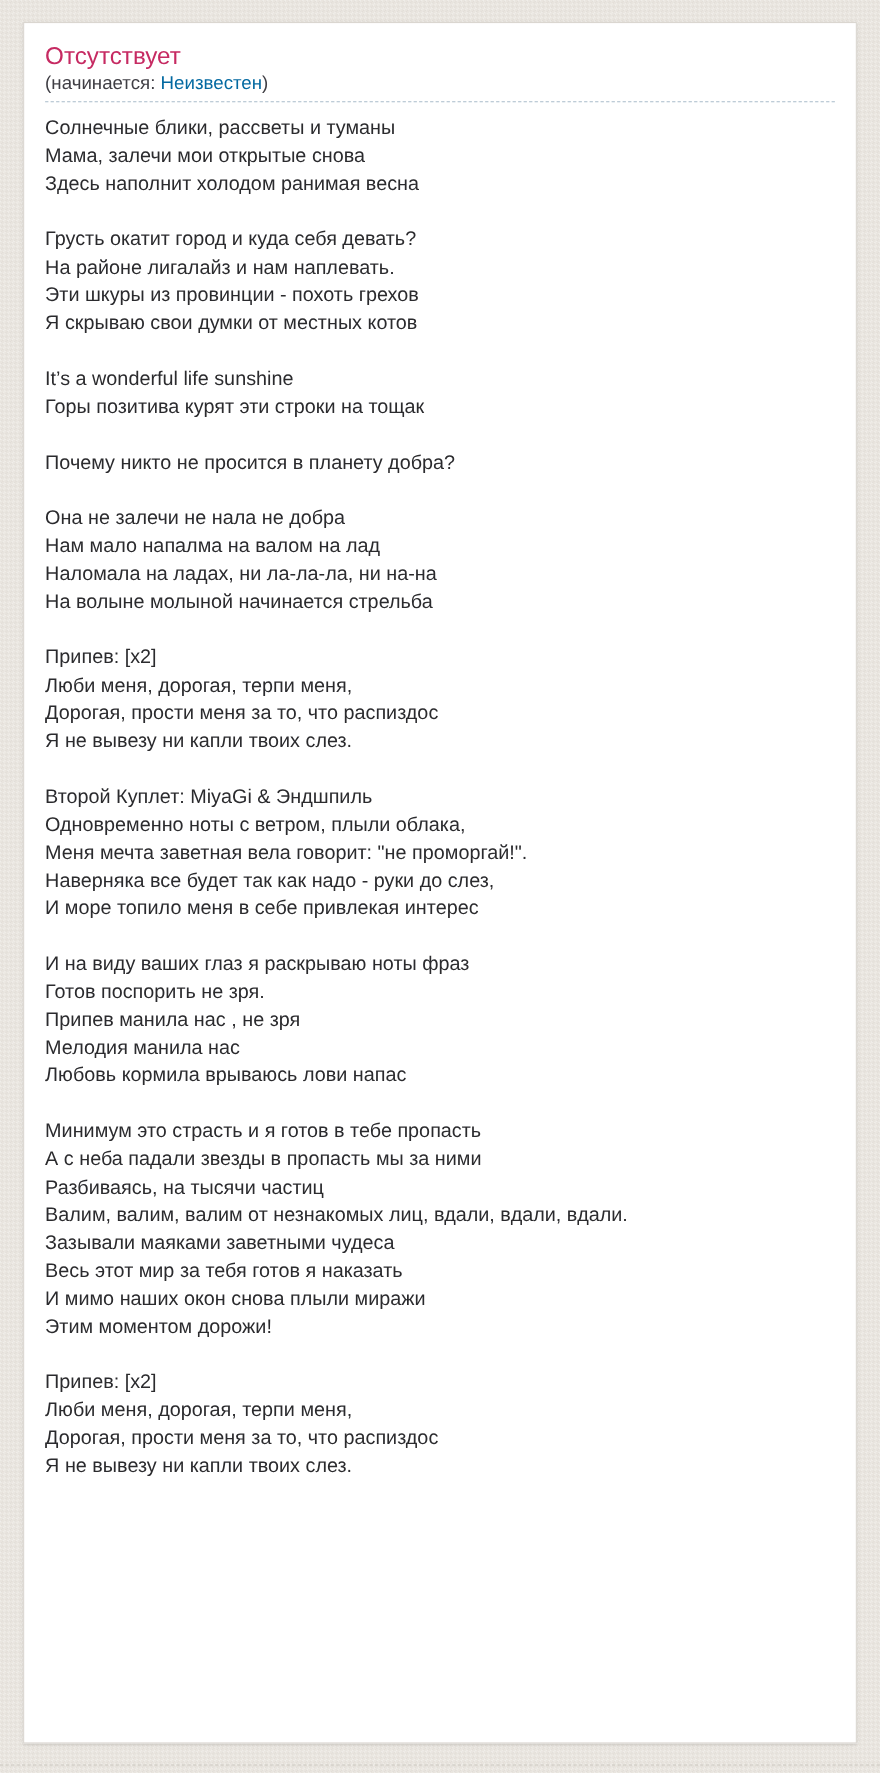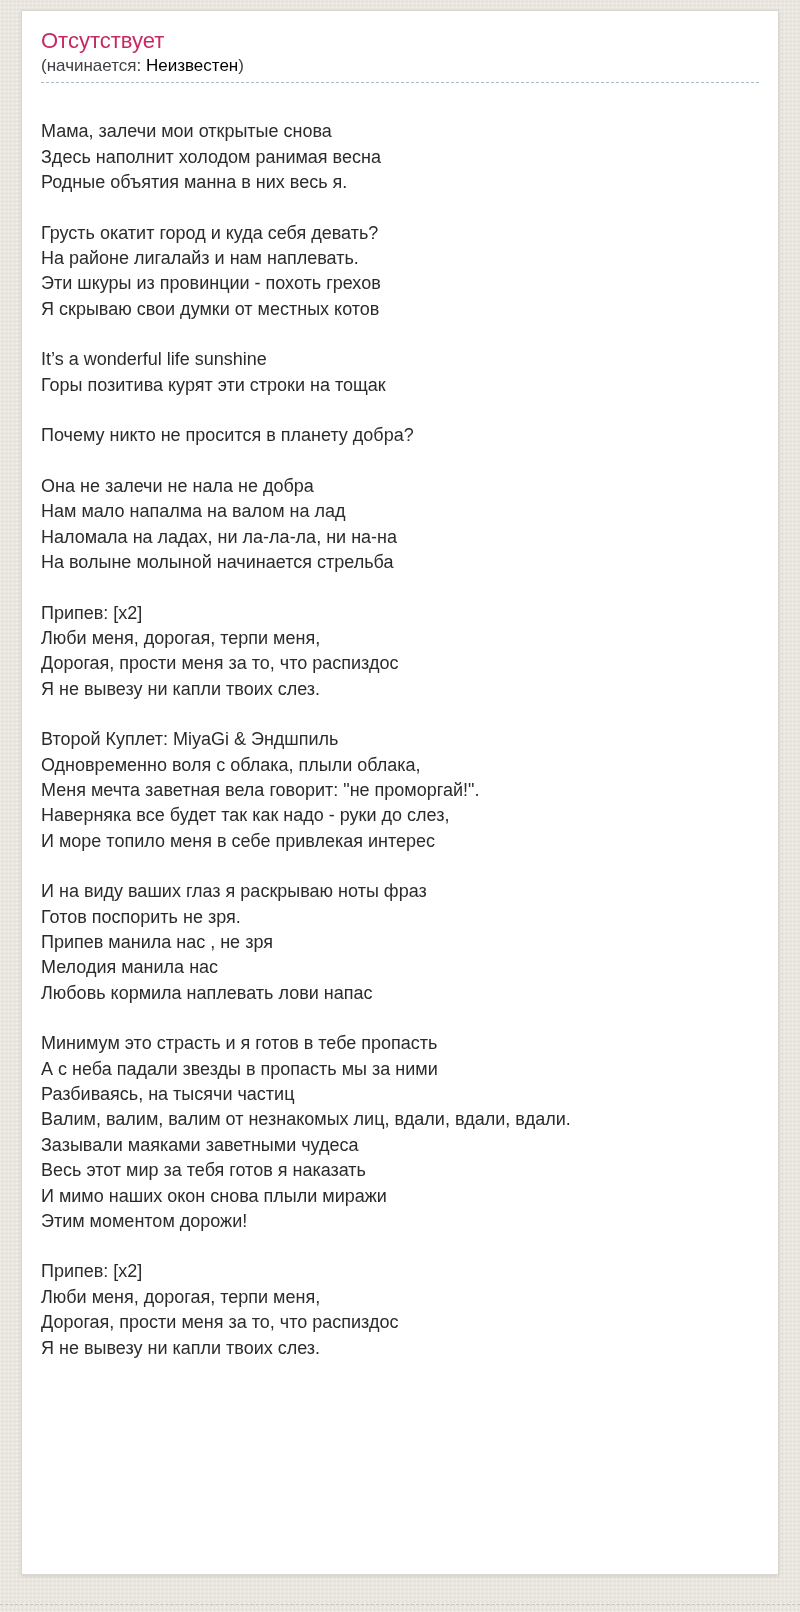--- a/index.html
+++ b/index.html
@@ -12,21 +12,21 @@
     background-image:
       linear-gradient(45deg, rgba(255,255,255,.35) 25%, transparent 25%, transparent 75%, rgba(255,255,255,.35) 75%),
       linear-gradient(45deg, rgba(190,185,178,.16) 25%, transparent 25%, transparent 75%, rgba(190,185,178,.16) 75%);
     background-size: 4px 4px;
     background-position: 0 0, 2px 2px;
     font-family: "Liberation Sans", sans-serif;
   }
   .card {
     position: absolute;
     left: 21px;
-    top: 10px;
+    top: 20px;
     width: 758px;
     height: 1565px;
     box-sizing: border-box;
     background: #ffffff;
     border: 1px solid #dad6d0;
     box-shadow: 0 1px 3px rgba(0,0,0,.12);
     padding: 17px 19px 0 19px;
     overflow: hidden;
   }
   .song-title {
@@ -36,21 +36,21 @@
     font-weight: 400;
     color: #c62a62;
   }
   .song-subtitle {
     margin-top: 2px;
     font-size: 17px;
     line-height: 20px;
     color: #3f3e44;
   }
   .artist-link {
-    color: #000000;
+    color: #0369a1;
     text-decoration: none;
     cursor: pointer;
   }
   .header-separator {
     border: 0;
     border-bottom: 1px dashed #a9bcca;
     margin: 6px 0 0 0;
     height: 0;
   }
   .lyrics {
@@ -74,25 +74,25 @@
 
 <div class="card">
   <h1 class="song-title">Отсутствует</h1>
   <div class="song-subtitle">
     <span>(начинается:</span>
     <a class="artist-link">Неизвестен</a><span>)</span>
   </div>
   <div class="header-separator"></div>
 
   <div class="lyrics">
-      <p><br><span>Мама, залечи мои открытые снова</span><br><span>Здесь наполнит холодом ранимая весна</span><br><span>Родные объятия манна в них весь я.</span></p>
+      <p><span>Солнечные блики, рассветы и туманы</span><br><span>Мама, залечи мои открытые снова</span><br><span>Здесь наполнит холодом ранимая весна</span><br></p>
       <p><span>Грусть окатит город и куда себя девать?</span><br><span>На районе лигалайз и нам наплевать.</span><br><span>Эти шкуры из провинции - похоть грехов</span><br><span>Я скрываю свои думки от местных котов</span></p>
       <p><span>It’s a wonderful life sunshine</span><br><span>Горы позитива курят эти строки на тощак</span><br><br><span>Почему никто не просится в планету добра?</span></p>
       <p><span>Она не залечи не нала не добра</span><br><span>Нам мало напалма на валом на лад</span><br><span>Наломала на ладах, ни ла-ла-ла, ни на-на</span><br><span>На волыне молыной начинается стрельба</span></p>
       <p><span>Припев: [x2]</span><br><span>Люби меня, дорогая, терпи меня,</span><br><span>Дорогая, прости меня за то, что распиздос</span><br><span>Я не вывезу ни капли твоих слез.</span></p>
-      <p><span>Второй Куплет: MiyaGi &amp; Эндшпиль</span><br><span>Одновременно воля с облака, плыли облака,</span><br><span>Меня мечта заветная вела говорит: "не проморгай!".</span><br><span>Наверняка все будет так как надо - руки до слез,</span><br><span>И море топило меня в себе привлекая интерес</span></p>
-      <p><span>И на виду ваших глаз я раскрываю ноты фраз</span><br><span>Готов поспорить не зря.</span><br><span>Припев манила нас , не зря</span><br><span>Мелодия манила нас</span><br><span>Любовь кормила наплевать лови напас</span></p>
+      <p><span>Второй Куплет: MiyaGi &amp; Эндшпиль</span><br><span>Одновременно ноты с ветром, плыли облака,</span><br><span>Меня мечта заветная вела говорит: "не проморгай!".</span><br><span>Наверняка все будет так как надо - руки до слез,</span><br><span>И море топило меня в себе привлекая интерес</span></p>
+      <p><span>И на виду ваших глаз я раскрываю ноты фраз</span><br><span>Готов поспорить не зря.</span><br><span>Припев манила нас , не зря</span><br><span>Мелодия манила нас</span><br><span>Любовь кормила врываюсь лови напас</span></p>
       <p><span>Минимум это страсть и я готов в тебе пропасть</span><br><span>А с неба падали звезды в пропасть мы за ними</span><br><span>Разбиваясь, на тысячи частиц</span><br><span>Валим, валим, валим от незнакомых лиц, вдали, вдали, вдали.</span><br><span>Зазывали маяками заветными чудеса</span><br><span>Весь этот мир за тебя готов я наказать</span><br><span>И мимо наших окон снова плыли миражи</span><br><span>Этим моментом дорожи!</span></p>
       <p><span>Припев: [x2]</span><br><span>Люби меня, дорогая, терпи меня,</span><br><span>Дорогая, прости меня за то, что распиздос</span><br><span>Я не вывезу ни капли твоих слез.</span></p>
     </div>
 </div>
 
 <div class="footer-separator"></div>
 
 </body></html>

